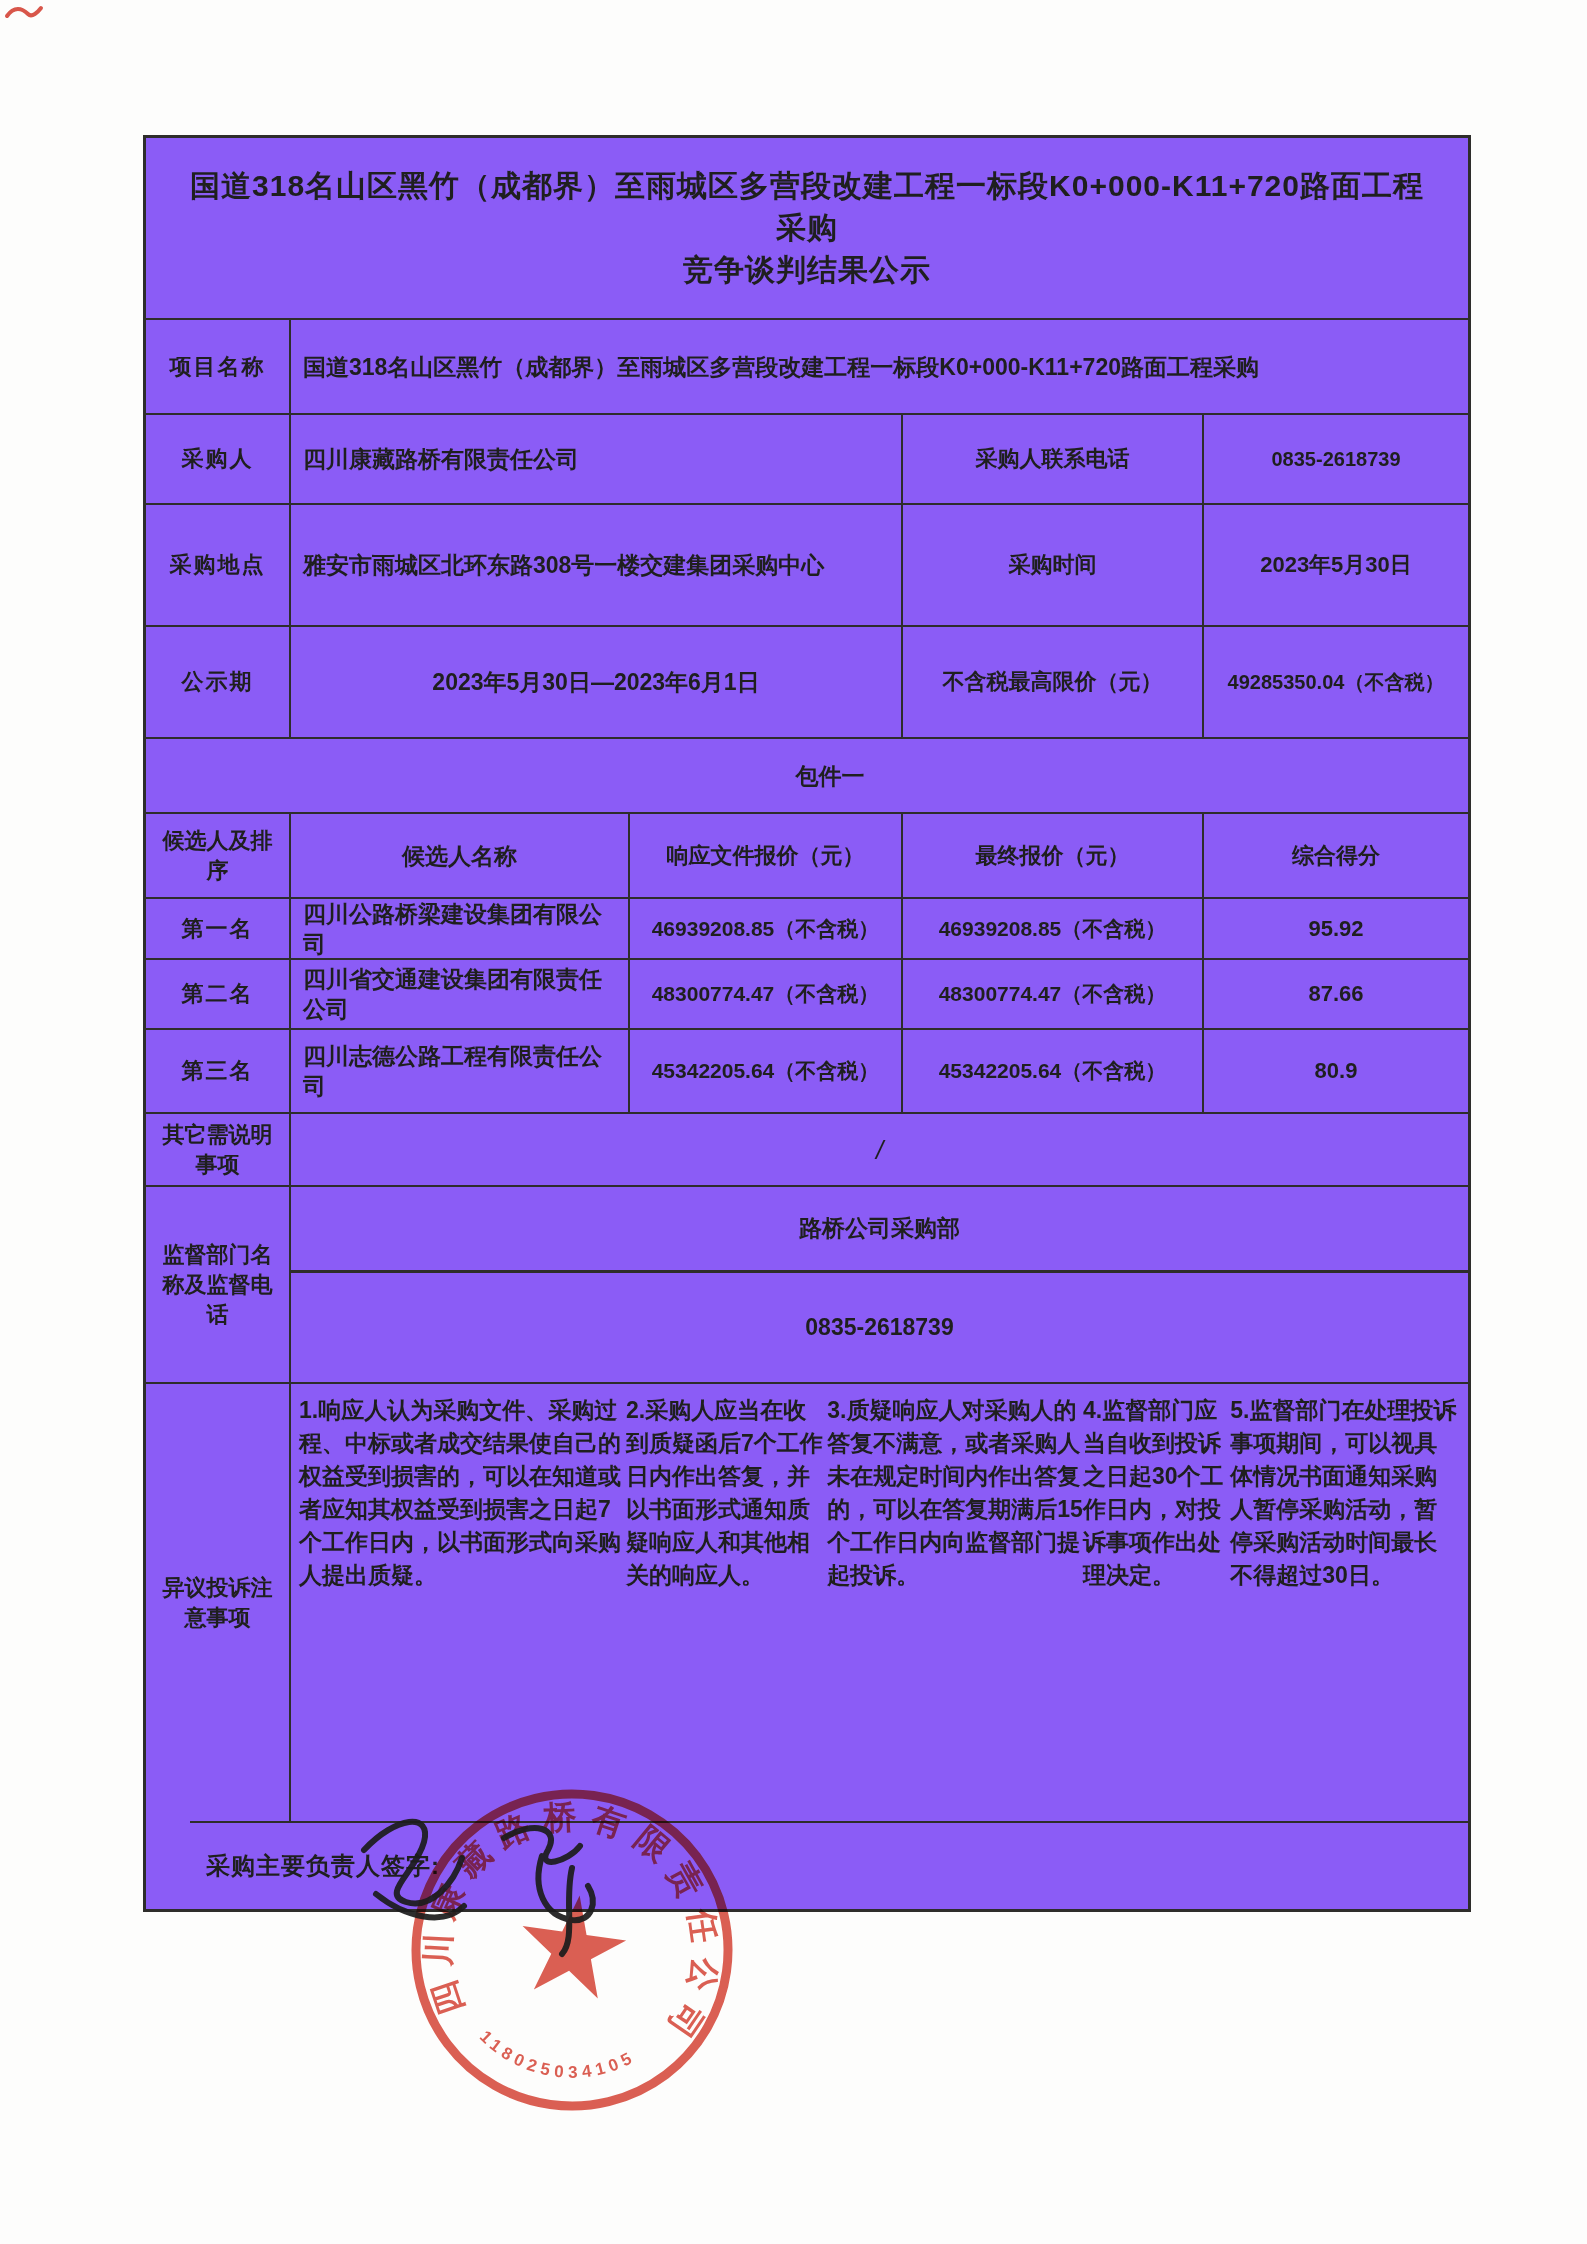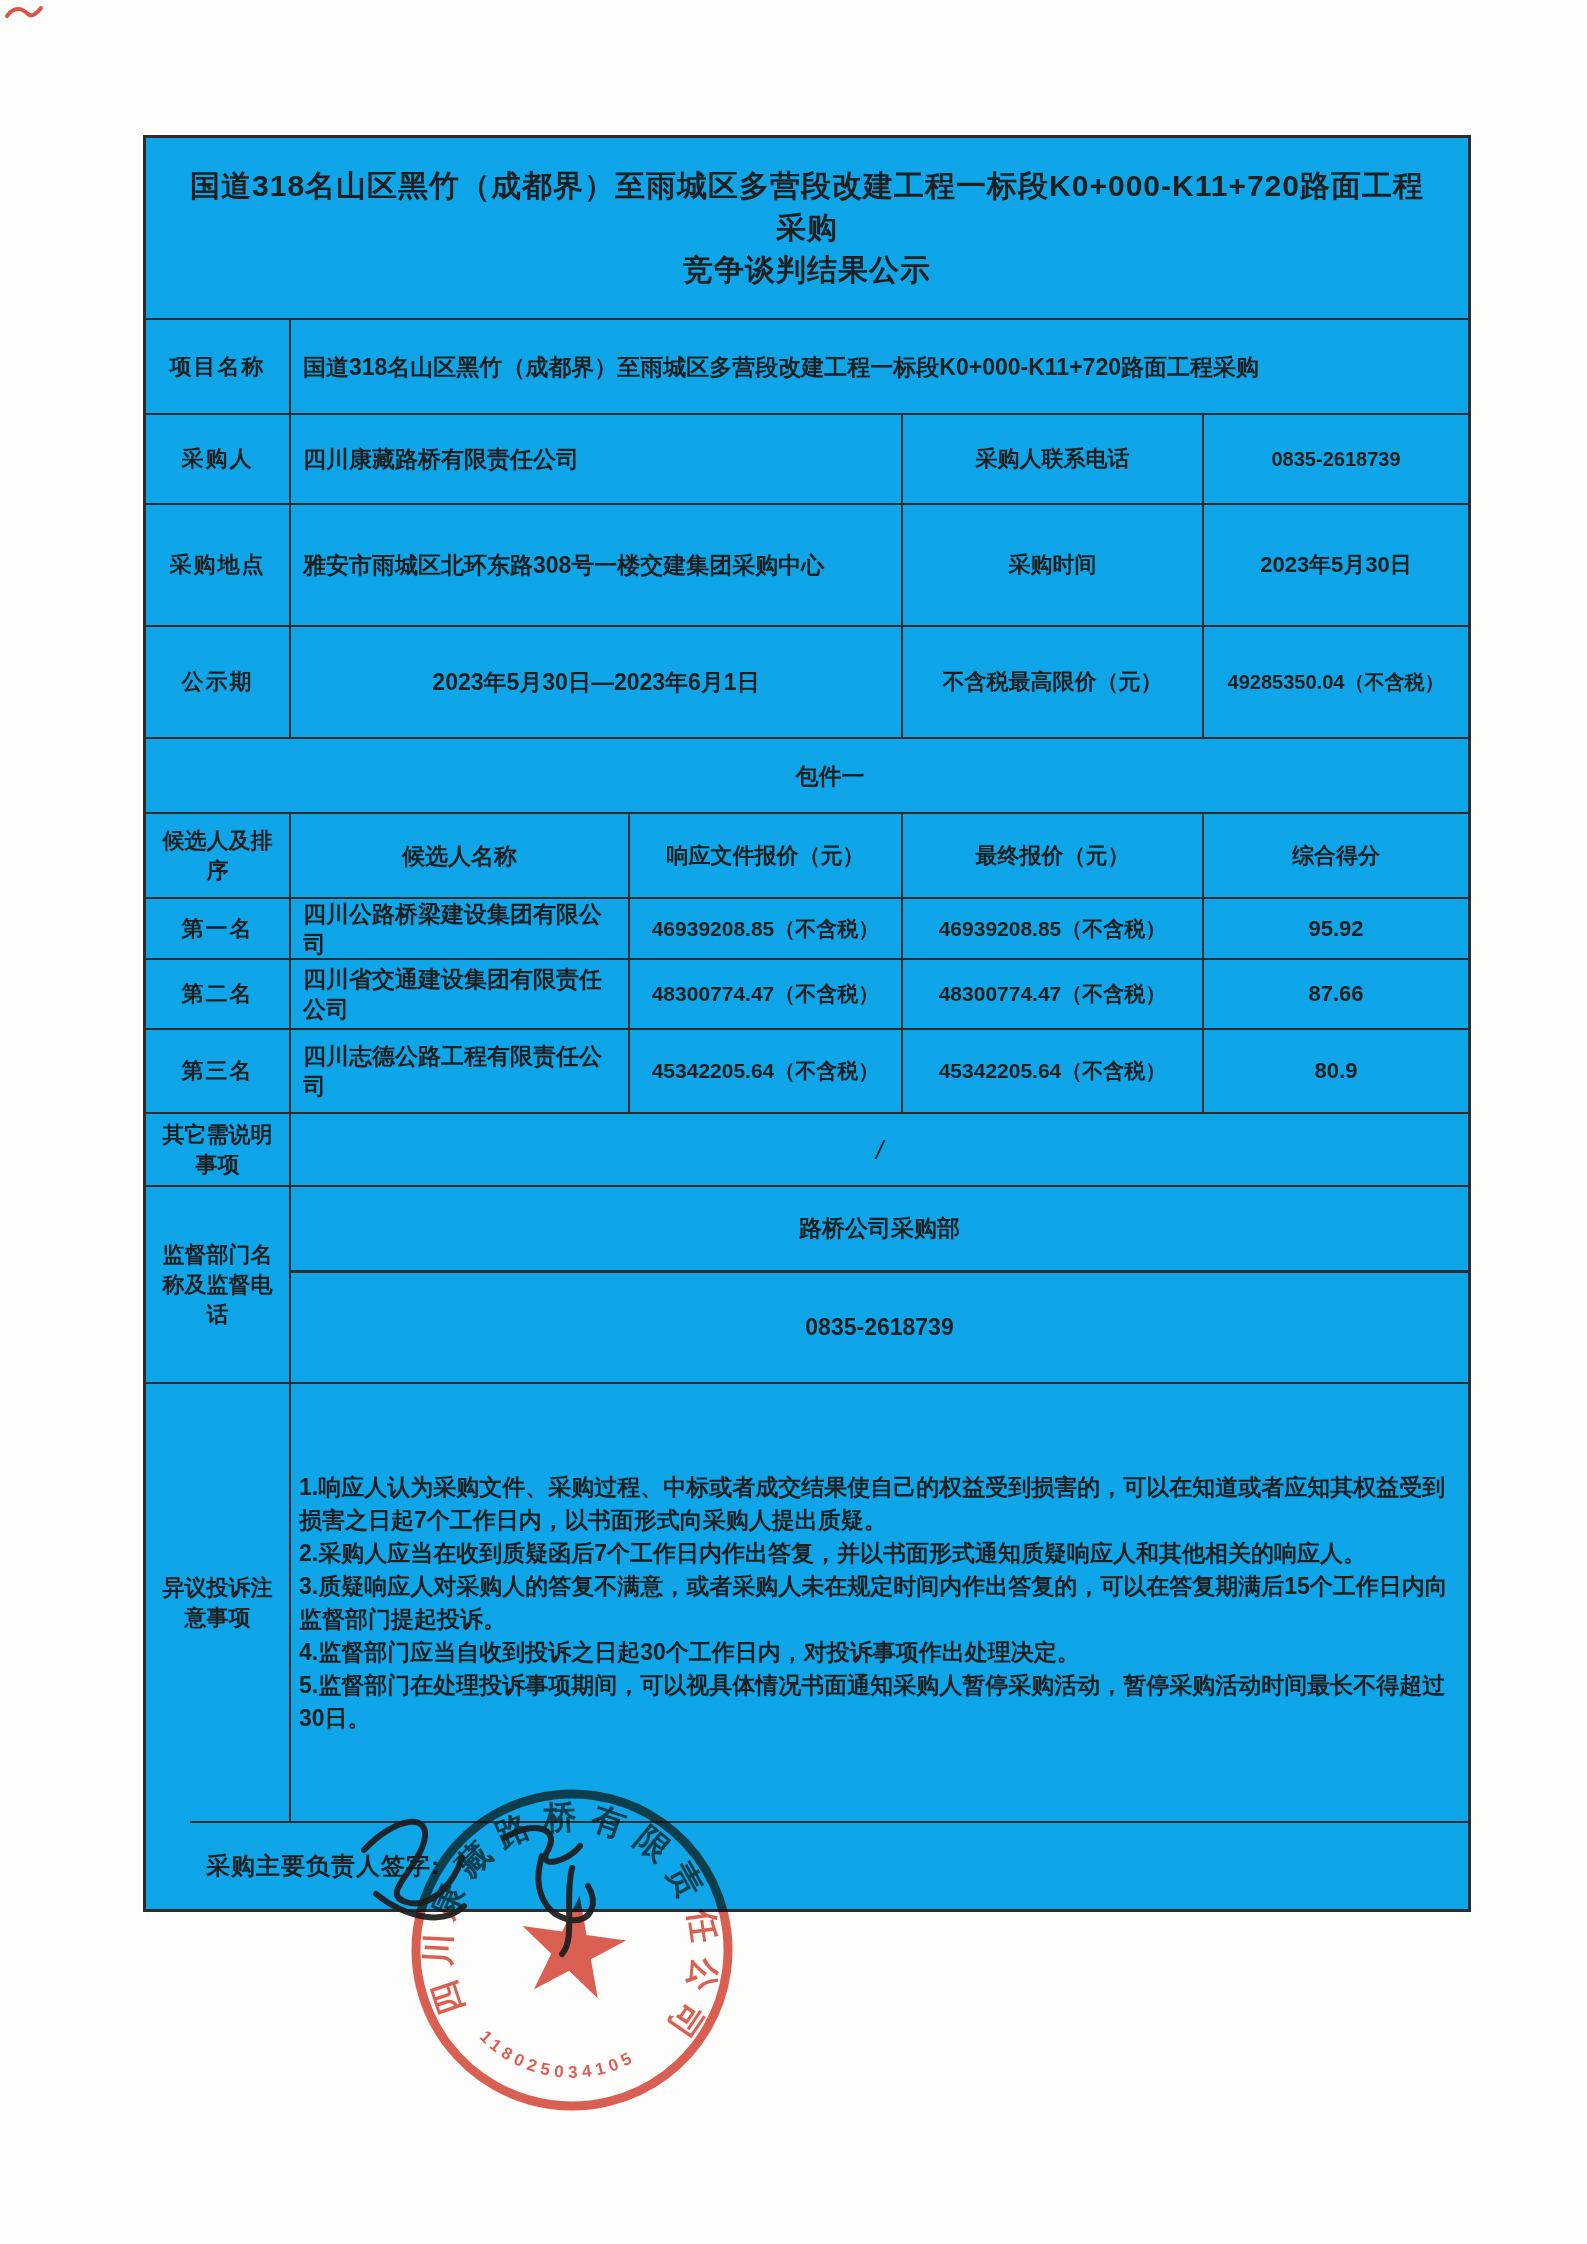--- a/index.html
+++ b/index.html
@@ -1,20 +1,20 @@
 <!DOCTYPE html>
 <html><head>
 <meta charset="utf-8">
 <style>
   html,body{margin:0;padding:0;background:#ffffff;}
   .sheet{
     position:relative;width:1587px;height:2244px;background:#fdfdfc;overflow:hidden;
     font-family:"Liberation Sans", sans-serif;color:#1f1f1f;
   }
-  .tbl{position:absolute;left:143px;top:135px;width:1328px;border:3px solid #2e2d2b;box-sizing:border-box;background:#0ea5e9;}
+  .tbl{position:absolute;left:143px;top:135px;width:1328px;border:3px solid #2e2d2b;box-sizing:border-box;background:#8b5cf6;}
   .row{display:flex;border-top:2px solid #2e2d2b;box-sizing:border-box;align-items:stretch;}
   .row.first{border-top:none;}
   .cell{border-left:2px solid #2e2d2b;box-sizing:border-box;display:flex;align-items:center;justify-content:center;text-align:center;font-weight:600;font-size:23px;line-height:30px;}
   .cell.nb{border-left:none;}
   .cell.left{justify-content:flex-start;text-align:left;padding-left:12px;padding-right:10px;}
   .lbl{width:143px;letter-spacing:2px;font-size:22px;padding:0 6px;}
   .w-c2{width:612px;}
   .w-c3{width:301px;font-size:22px;}
   .w-c4{flex:1;font-size:20px;}
   .w-name{width:339px;}
@@ -32,21 +32,21 @@
   .h-r2{height:70px;}
   .h-r3{height:84px;}
   .h-other{height:73px;}
   .h-superv{height:197px;}
   .h-objection{height:439px;}
   .h-sign{height:88px;margin-left:44px;}
   .title-cell{flex-direction:column;font-size:30px;font-weight:700;line-height:42px;letter-spacing:1px;padding:0 34px;}
   .superv-right{flex:1;display:flex;flex-direction:column;border-left:2px solid #2e2d2b;box-sizing:border-box;}
   .superv-sub{flex:none;height:86px;display:flex;align-items:center;justify-content:center;font-weight:600;font-size:23px;border-bottom:3px solid #2e2d2b;box-sizing:border-box;}
   .superv-sub.bottom{flex:1;border-bottom:none;}
-  .objection-text{flex:1;border-left:2px solid #2e2d2b;box-sizing:border-box;display:flex;flex-direction:column;justify-content:center;padding:10px 8px;font-weight:600;font-size:23px;line-height:33px;text-align:left;}
+  .objection-text{flex:1;border-left:2px solid #2e2d2b;box-sizing:border-box;display:flex;flex-direction:row;justify-content:center;padding:10px 8px;font-weight:600;font-size:23px;line-height:33px;text-align:left;}
   .objection-text p{margin:0;}
   .sign-cell{width:100%;display:flex;align-items:center;font-weight:600;font-size:24px;padding-left:16px;box-sizing:border-box;letter-spacing:1px;}
   .seal{position:absolute;left:402px;top:1780px;width:340px;height:340px;mix-blend-mode:multiply;transform:rotate(8deg);opacity:.88;}
   .sig{position:absolute;left:336px;top:1798px;width:320px;height:180px;}
   .corner-mark{position:absolute;left:4px;top:2px;width:40px;height:26px;}
   .slash{font-size:26px;font-weight:500;font-style:italic;}
 </style>
 </head>
 <body>
 

